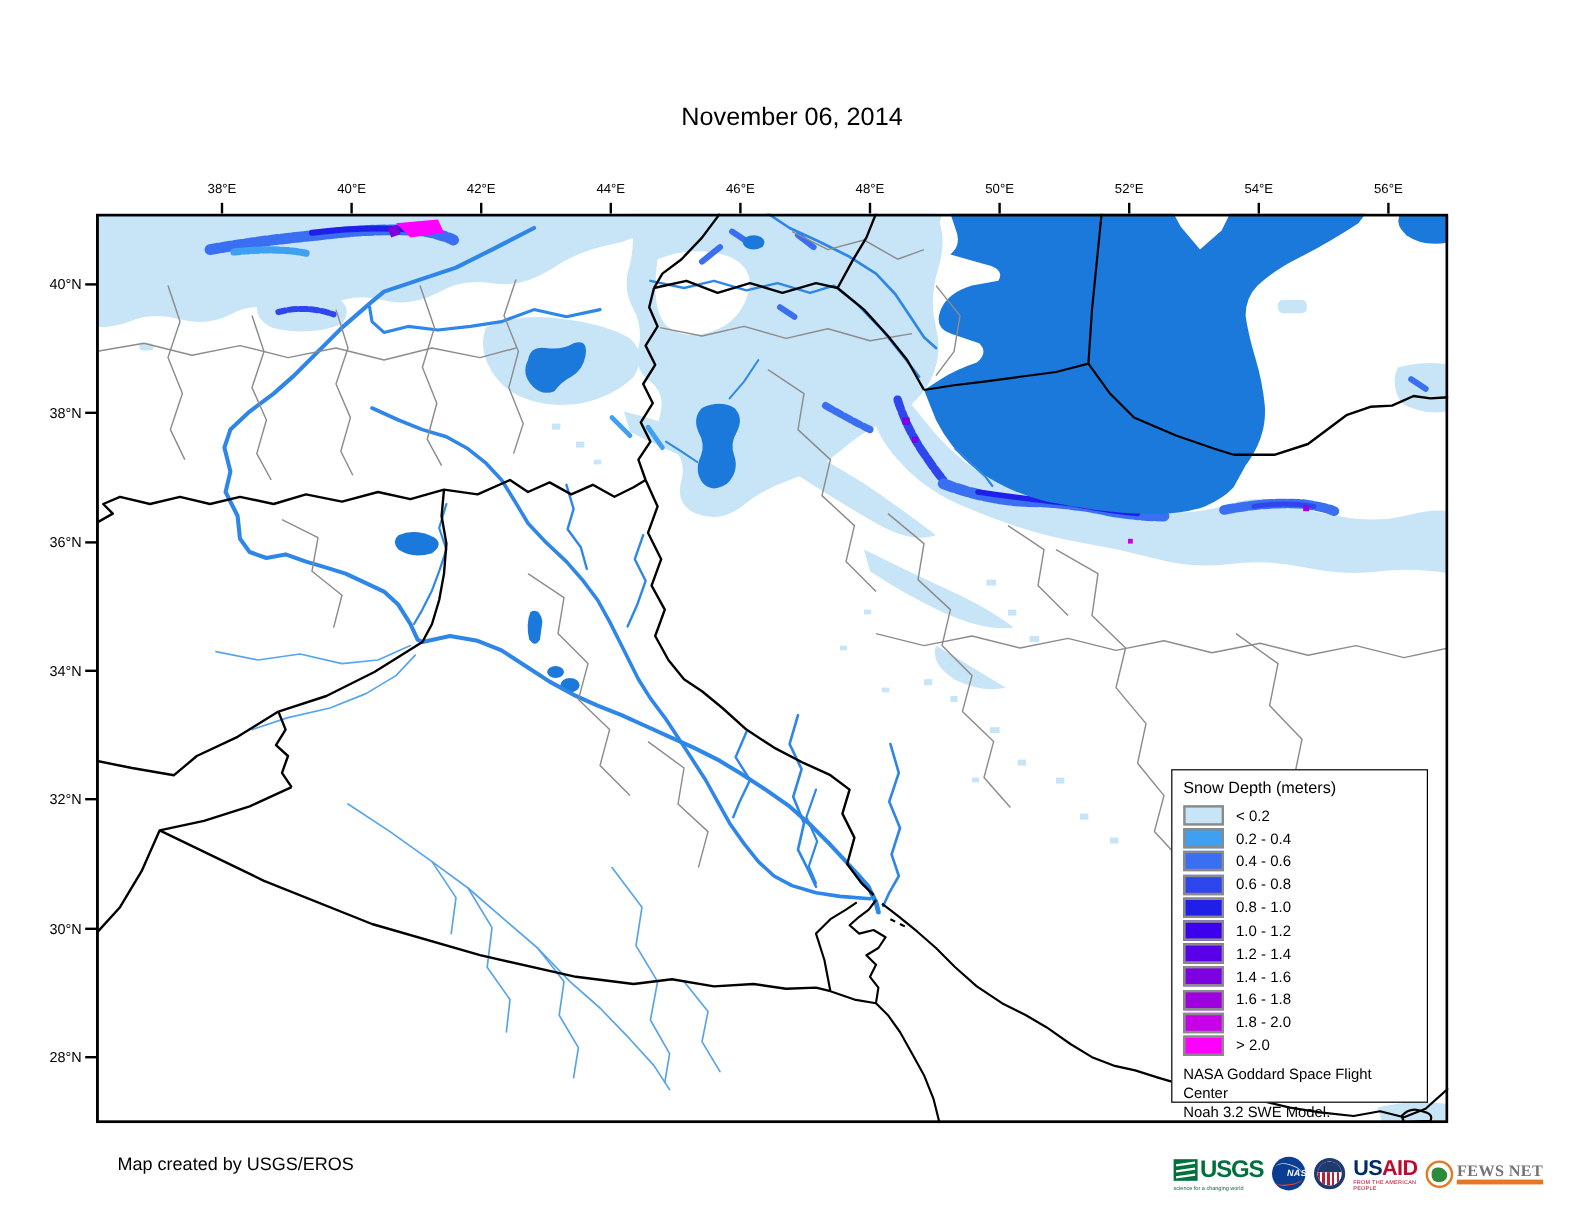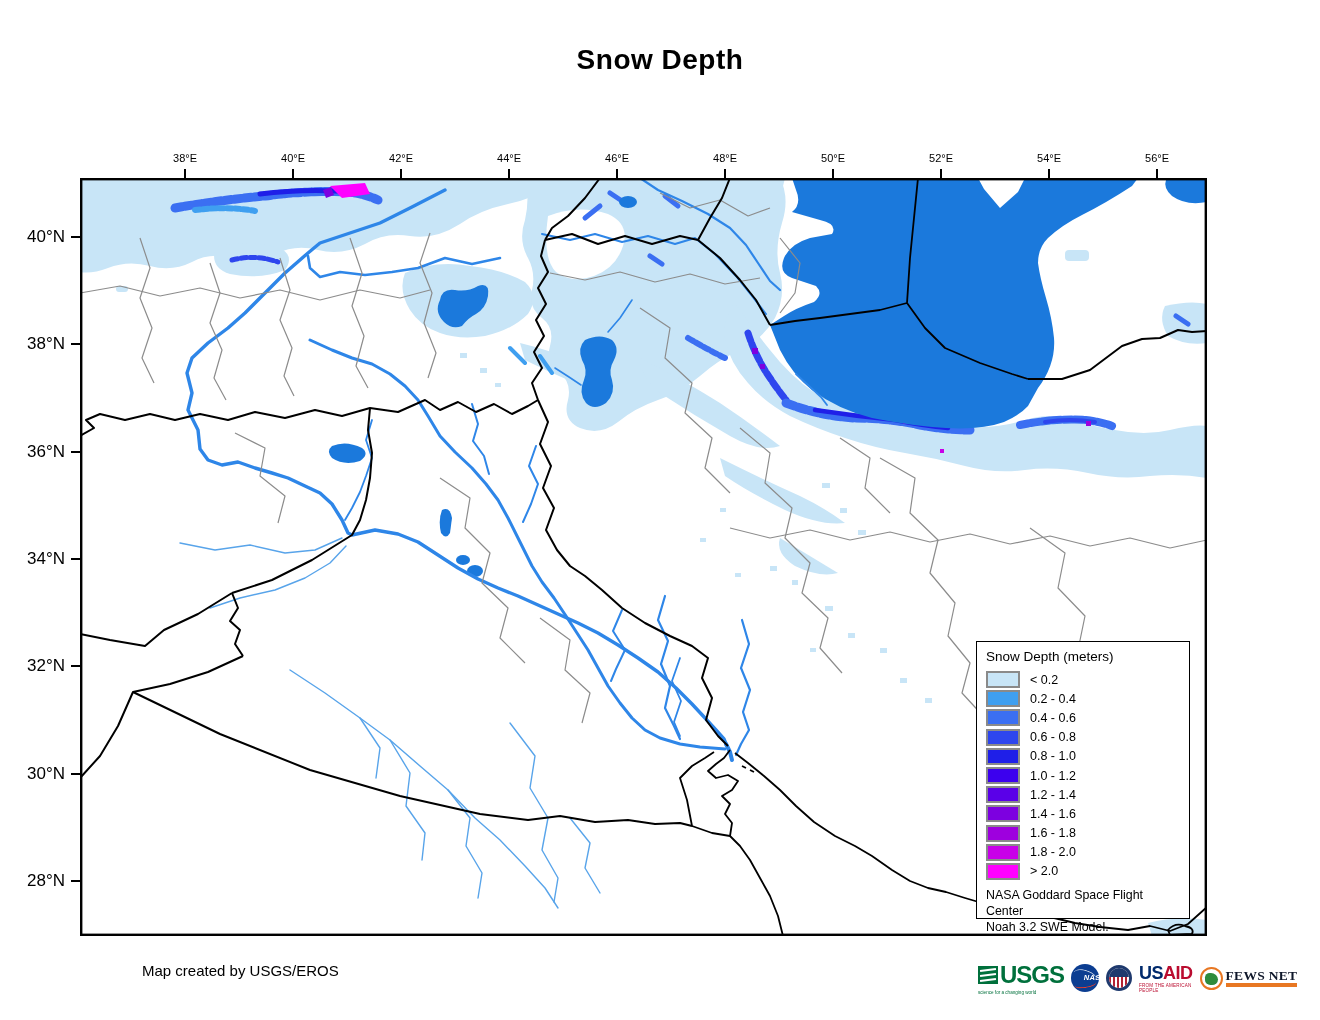--- a/index.html
+++ b/index.html
@@ -5,37 +5,37 @@
   html,body{margin:0;padding:0;background:#fff;}
   .page{position:relative;width:1320px;height:1020px;background:#fff;overflow:hidden;
         font-family:"Liberation Sans", sans-serif;color:#000;}
   .map-title{position:absolute;left:0;top:44px;width:1320px;text-align:center;
              font-size:28px;font-weight:bold;letter-spacing:.5px;}
   .map-subtitle{position:absolute;left:0;top:86px;width:1320px;text-align:center;font-size:21px;}
   .map-wrap{position:absolute;left:80px;top:178px;width:1127px;height:758px;}
   .map-wrap svg{position:absolute;left:0;top:0;}
   .xtick-label{position:absolute;transform:translateX(-50%);font-size:11px;white-space:nowrap;}
   .xtick-mark{position:absolute;width:2px;height:9px;background:#000;transform:translateX(-50%);}
-  .ytick-label{position:absolute;width:44px;text-align:center;font-size:17px;transform:translateY(-50%);white-space:nowrap;}
+  .ytick-label{position:absolute;width:44px;text-align:right;font-size:12px;transform:translateY(-50%);white-space:nowrap;}
   .ytick-mark{position:absolute;height:2px;width:9px;background:#000;transform:translateY(-50%);}
   .legend{position:absolute;left:896px;top:463px;width:214px;height:278px;background:#fff;
           border:1.5px solid #000;box-sizing:border-box;padding:7px 8px 4px 9px;}
   .legend-title{font-size:13.5px;margin-bottom:6px;}
   .legend-row{display:flex;align-items:center;height:19.2px;}
   .legend-swatch{width:30px;height:13px;border:2.4px solid #8a8a8a;box-sizing:content-box;flex:0 0 auto;}
   .legend-label{font-size:12.5px;margin-left:10px;}
   .legend-note{font-size:12.4px;line-height:16px;margin-top:6px;}
-  .credit{position:absolute;left:98px;top:962px;font-size:15px;margin-left:44px;}
+  .credit{position:absolute;left:98px;top:962px;font-size:15px;}
   .logos{position:absolute;left:978px;top:954px;width:256px;height:48px;display:flex;
          align-items:center;gap:7px;}
   .usgs{display:flex;flex-direction:column;align-items:flex-start;}
   .usgs-row{display:flex;align-items:center;gap:2px;}
   .usgs-mark{width:20px;height:18px;background:#00703C;position:relative;overflow:hidden;}
   .usgs-mark i{position:absolute;left:2px;right:2px;height:2px;background:#fff;transform:rotate(-8deg);}
-  .usgs-text{color:#00703C;font-weight:bold;font-size:24px;letter-spacing:-1px;}
+  .usgs-text{color:#00703C;font-weight:bold;font-size:20px;letter-spacing:-1px;}
   .usgs-tag{color:#00703C;font-size:4.6px;margin-top:1px;}
   .nasa{width:28px;height:28px;border-radius:50%;background:#0B3D91;position:relative;flex:0 0 auto;}
   .nasa .nasa-text{position:absolute;left:0;top:9px;width:48px;text-align:center;color:#fff;
         font-size:7.5px;font-weight:bold;font-style:italic;letter-spacing:.3px;}
   .nasa .swoosh{position:absolute;left:3px;top:16px;width:22px;height:7px;border-bottom:1.6px solid #FC3D21;
         border-radius:50%;transform:rotate(-8deg);}
   .nasa .orbit{position:absolute;left:2px;top:6px;width:24px;height:12px;border-top:1px solid #fff;
         border-radius:50%;transform:rotate(18deg);opacity:.8;}
   .seal{width:26px;height:26px;border-radius:50%;background:#fff;border:3px solid #1F3A6E;
         box-sizing:border-box;position:relative;overflow:hidden;flex:0 0 auto;}
@@ -46,30 +46,30 @@
   .usaid-row{font-weight:bold;font-size:18px;letter-spacing:-.5px;line-height:18px;}
   .usaid-us{color:#002A6C;}
   .usaid-aid{color:#BA0C2F;}
   .usaid-tag{font-size:4.6px;color:#BA0C2F;letter-spacing:.2px;margin-top:1px;}
   .fews{display:flex;align-items:center;gap:3px;}
   .fews-globe{width:23px;height:23px;border-radius:50%;border:2px solid #E87722;box-sizing:border-box;
         background:#fff;position:relative;overflow:hidden;flex:0 0 auto;}
   .fews-globe .land{position:absolute;left:3px;top:4px;width:13px;height:12px;background:#2E8B3C;
         border-radius:40% 60% 50% 45%;}
   .fews-text{display:flex;flex-direction:column;}
-  .fews-label{font-family:"Liberation Serif", serif;font-weight:bold;font-size:13.5px;color:#0f172a;
+  .fews-label{font-family:"Liberation Serif", serif;font-weight:bold;font-size:13.5px;color:#737373;
         letter-spacing:.3px;line-height:13px;white-space:nowrap;}
   .fews-bar{height:4px;background:#E87722;margin-top:1.5px;}
 </style>
 </head>
 <body>
 
 <div class="page">
 
-  <div class="map-title">Snow Depth</div>
+  <div class="map-subtitle">November 06, 2014</div>
 
   <div class="map-wrap">
     <div id="xticks">
         <div class="xtick-mark" style="left: 105px; top: -9px;"></div>
         <div class="xtick-label" style="left: 105px; top: -26px;">38°E</div>
         <div class="xtick-mark" style="left: 213px; top: -9px;"></div>
         <div class="xtick-label" style="left: 213px; top: -26px;">40°E</div>
         <div class="xtick-mark" style="left: 321px; top: -9px;"></div>
         <div class="xtick-label" style="left: 321px; top: -26px;">42°E</div>
         <div class="xtick-mark" style="left: 429px; top: -9px;"></div>

